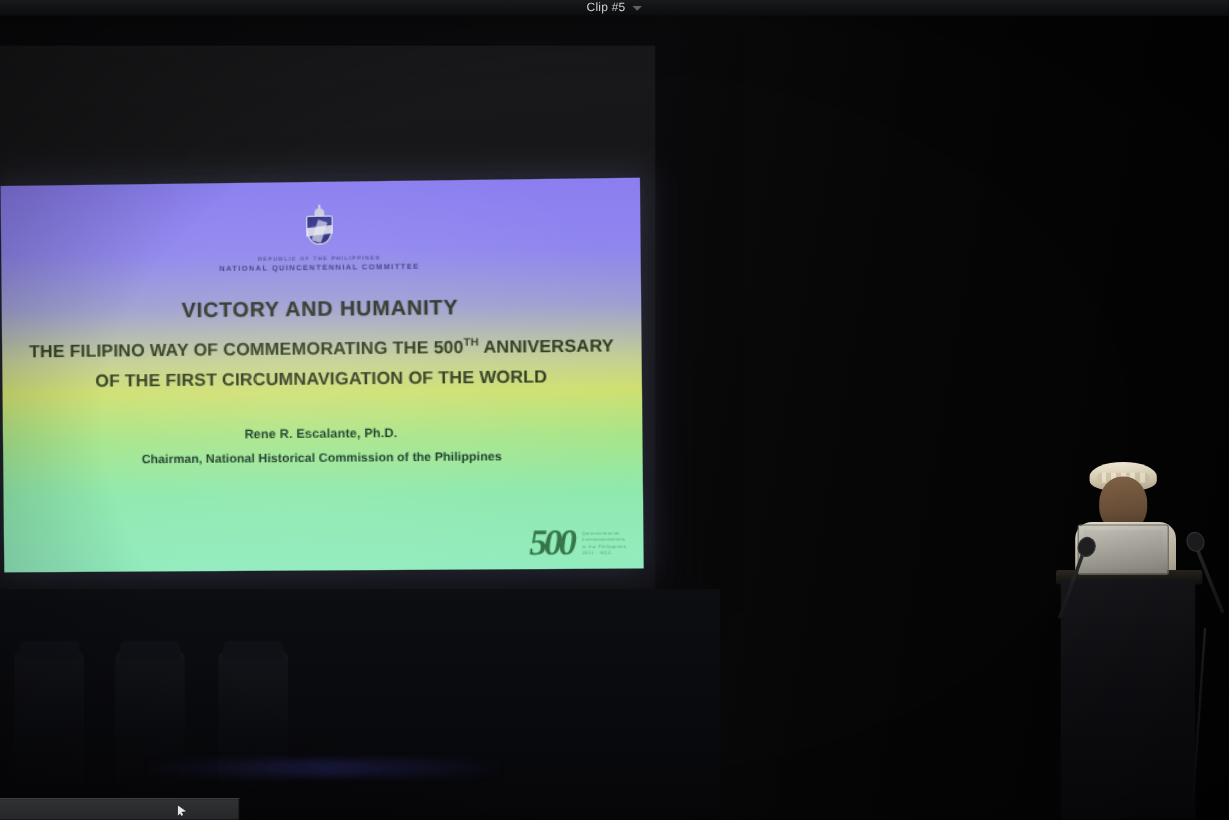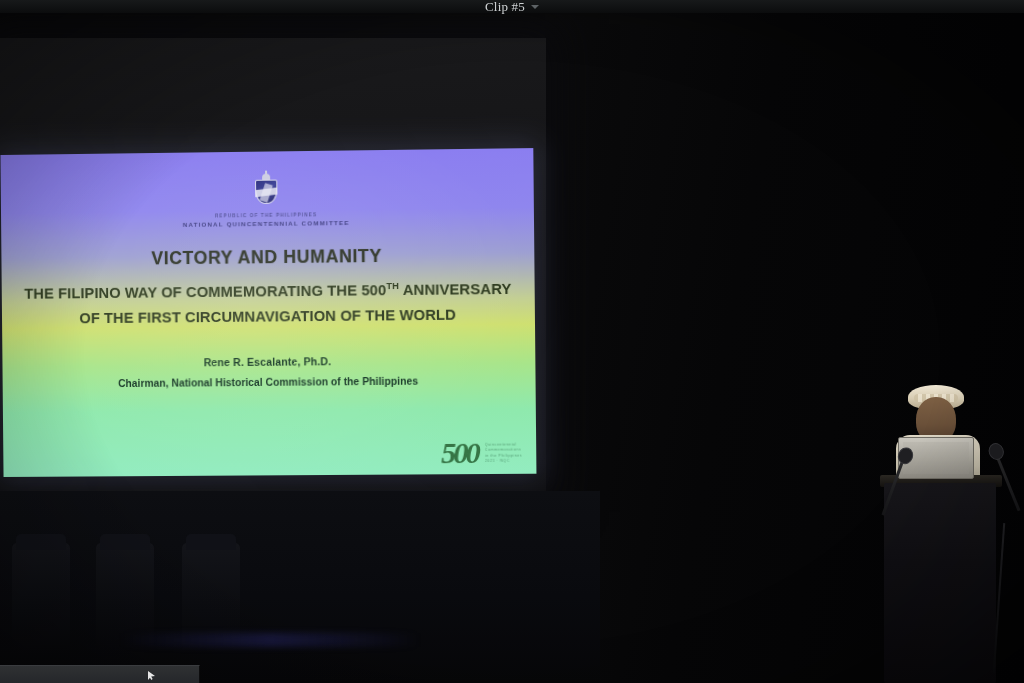--- a/index.html
+++ b/index.html
@@ -15,22 +15,22 @@
   }
 
   
   .topbar{
     position:absolute; left:0; top:0; width:1024px; height:13px;
     background:linear-gradient(#17191a,#0b0c0d);
     display:flex; align-items:center; justify-content:center;
     z-index:60;
   }
   .topbar-title{
-    font-size:13px; color:#cfd2d4; letter-spacing:.2px;
-    line-height:13px; white-space:nowrap;font-family:Liberation Serif, serif;
+    font-size:10px; color:#cfd2d4; letter-spacing:.2px;
+    line-height:13px; white-space:nowrap;
   }
   .topbar-caret{
     display:inline-block; margin-left:6px; width:0; height:0;
     border-left:4px solid transparent; border-right:4px solid transparent;
     border-top:4px solid #5d6265; vertical-align:middle;
   }
 
   
   .hall{
     position:absolute; left:0; top:13px; width:1024px; height:670px;

